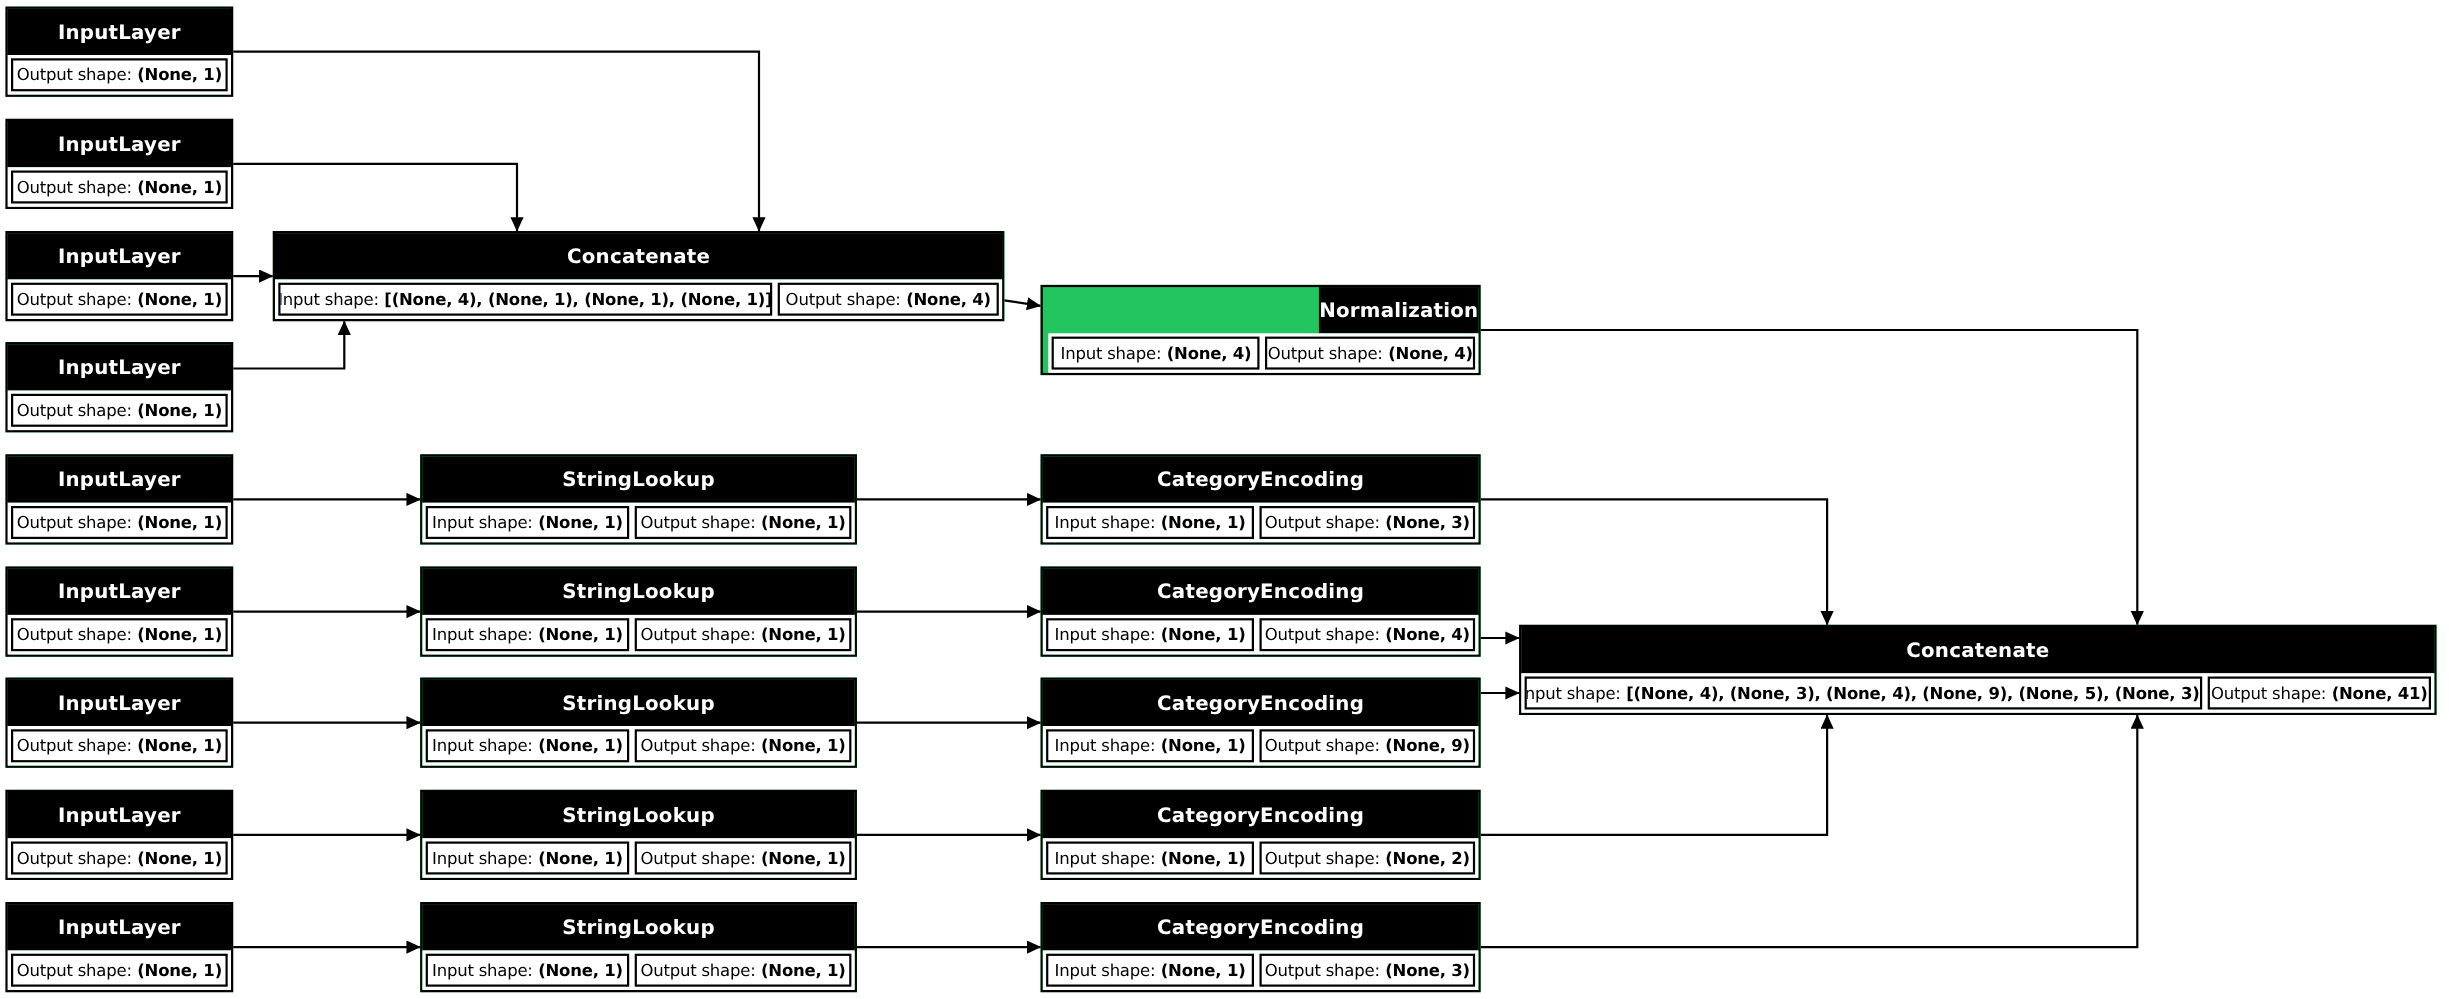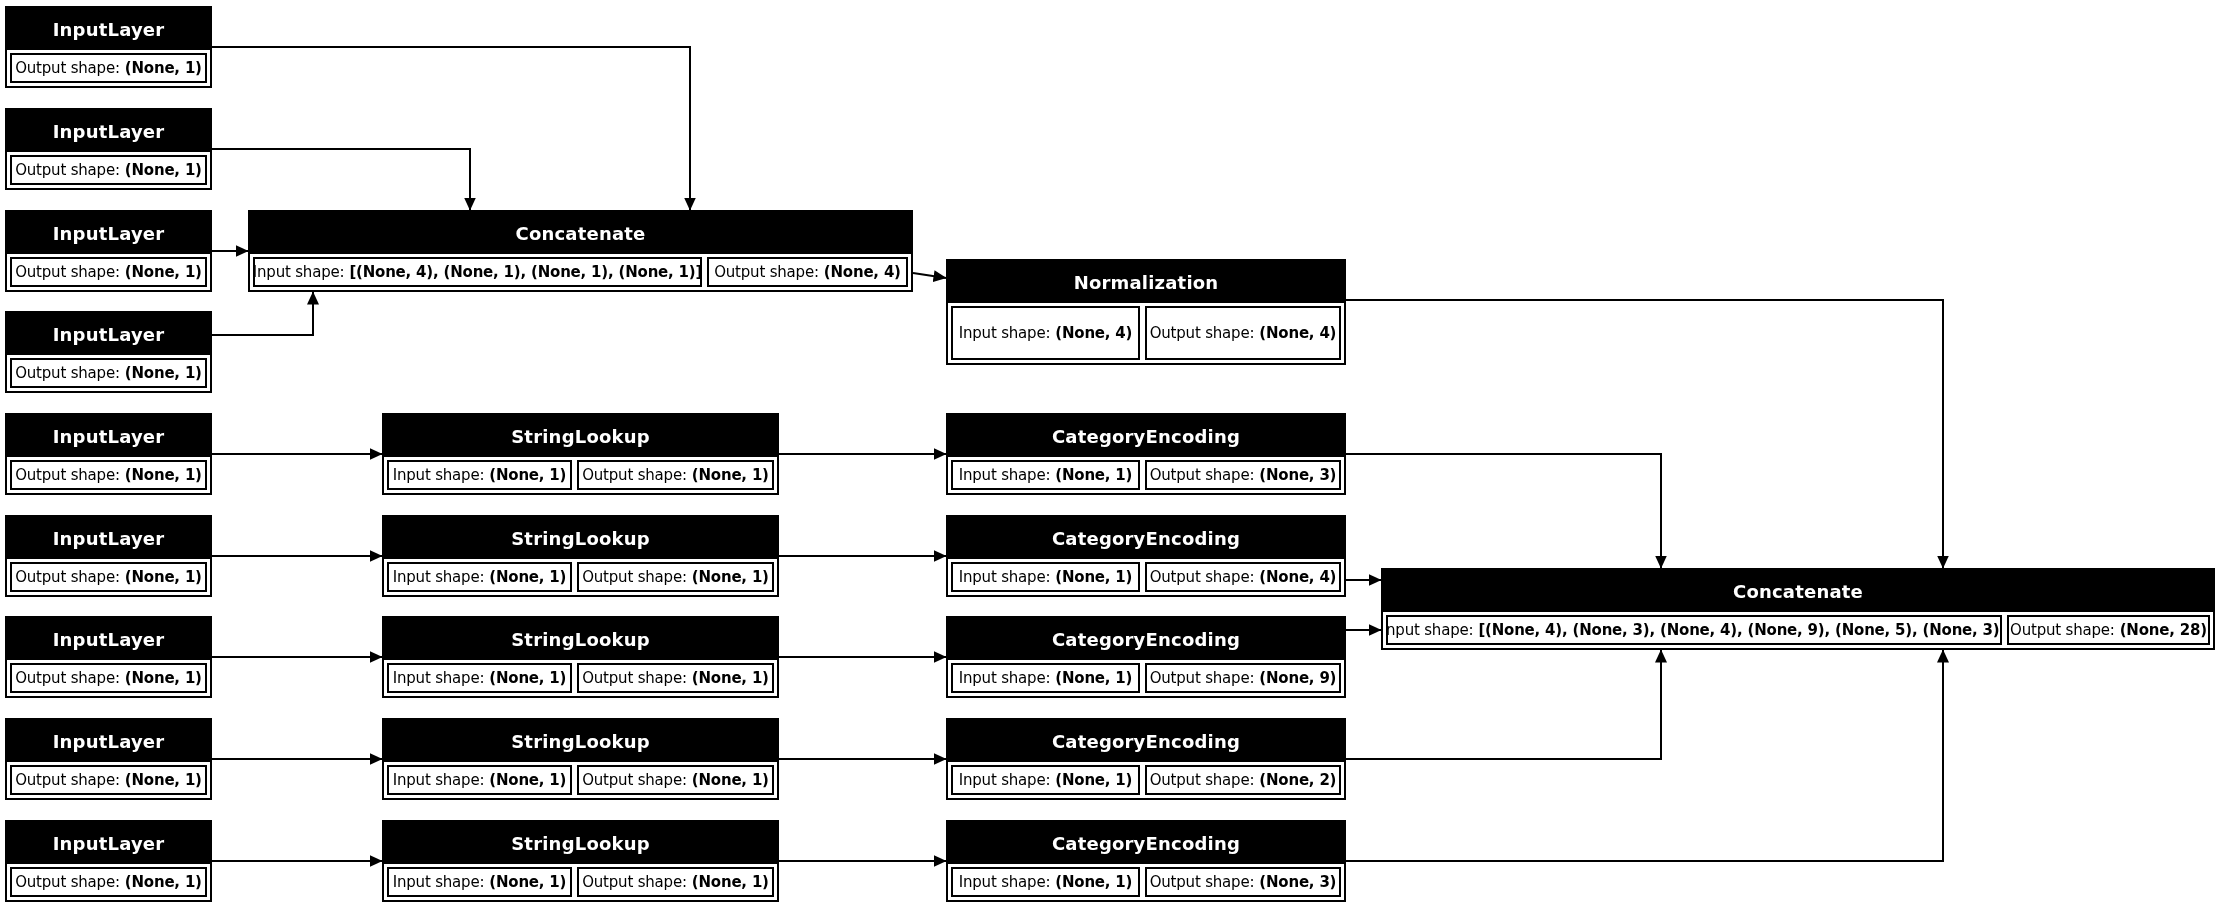--- a/index.html
+++ b/index.html
@@ -139,21 +139,21 @@
         <div class="cell" style="width: 449px;">
           <span>Input shape:</span>
           <b>[(None, 4), (None, 1), (None, 1), (None, 1)]</b>
         </div>
         <div class="cell grow">
           <span>Output shape:</span>
           <b>(None, 4)</b>
         </div>
       </div>
     </div>
-    <div class="node" style="left: 946px; top: 259px; width: 400px; height: 106px;">
+    <div class="node" style="left: 946px; top: 259px; width: 400px; height: 82px; align-items: flex-end;">
       <div class="node-title">Normalization</div>
       <div class="node-cells">
         <div class="cell" style="width: 189px;">
           <span>Input shape:</span>
           <b>(None, 4)</b>
         </div>
         <div class="cell grow">
           <span>Output shape:</span>
           <b>(None, 4)</b>
         </div>
@@ -336,17 +336,17 @@
     </div>
     <div class="node" style="left: 1381px; top: 568px; width: 834px; height: 82px;">
       <div class="node-title">Concatenate</div>
       <div class="node-cells">
         <div class="cell" style="width: 616px;">
           <span>Input shape:</span>
           <b>[(None, 4), (None, 3), (None, 4), (None, 9), (None, 5), (None, 3)]</b>
         </div>
         <div class="cell grow">
           <span>Output shape:</span>
-          <b>(None, 28)</b>
+          <b>(None, 41)</b>
         </div>
       </div>
     </div>
   </div>
 
 </body></html>

